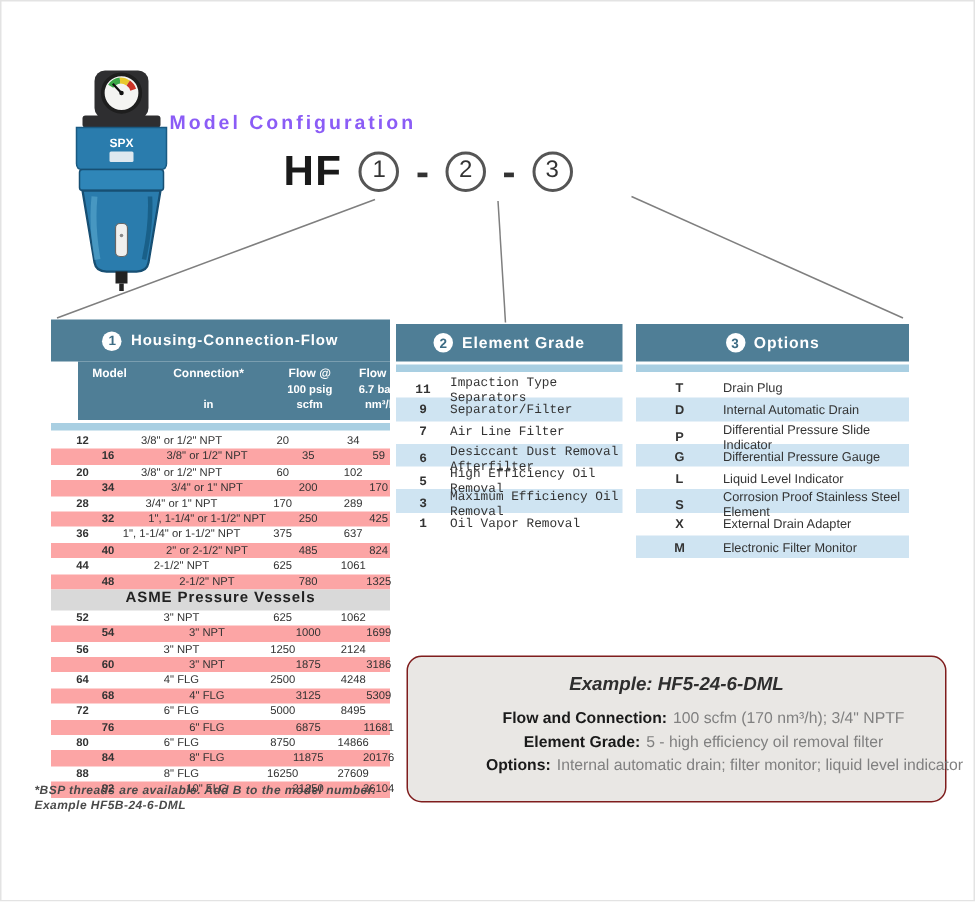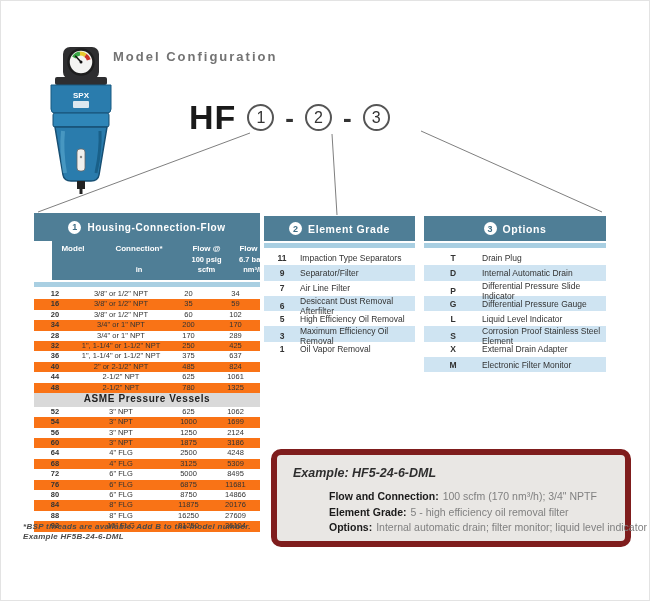--- a/index.html
+++ b/index.html
@@ -1,59 +1,59 @@
 <!DOCTYPE html>
 <html><head>
 <meta charset="utf-8">
 <style>
   html,body{margin:0;padding:0;background:#fff;font-family:"Liberation Sans",sans-serif;}
   .page{position:relative;width:650px;height:601px;background:#fff;border:1px solid #e3e3e3;box-sizing:border-box;overflow:hidden;}
   .connectors{position:absolute;left:0;top:0;width:650px;height:601px;pointer-events:none;}
 
   .filter-img{position:absolute;left:36px;top:44px;width:88px;height:150px;}
 
-  .page-title{position:absolute;left:112px;top:48px;font-size:13px;font-weight:bold;letter-spacing:2px;color:#737373;}
+  .page-title{position:absolute;left:112px;top:73px;font-size:13px;font-weight:bold;letter-spacing:2px;color:#8b5cf6;}
 
   .model-code{position:absolute;left:188px;top:97px;display:flex;align-items:center;gap:11px;}
-  .model-code .hf{font-size:34px;font-weight:bold;color:#1a1a1a;letter-spacing:1px;}
+  .model-code .hf{font-size:28px;font-weight:bold;color:#1a1a1a;letter-spacing:1px;}
   .model-code .circle{width:27px;height:27px;border:2px solid #555;border-radius:50%;display:inline-flex;align-items:center;justify-content:center;font-size:16px;color:#333;background:#fff;box-sizing:border-box;}
   .model-code .dash{font-size:26px;font-weight:bold;color:#333;line-height:10px;}
 
   section{position:absolute;box-sizing:border-box;}
   .t-head{background:#4f7e96;color:#fff;display:flex;align-items:center;justify-content:center;gap:6px;}
   .badge{width:13px;height:13px;border-radius:50%;background:#fff;color:#3d6c84;font-weight:bold;font-size:9px;display:inline-flex;align-items:center;justify-content:center;flex:0 0 auto;}
   .t-title{font-weight:bold;letter-spacing:.6px;}
   .strip{height:5px;background:#a9cfe2;margin:2px 0;}
 
   
   .t1{left:33px;top:212px;width:226px;}
   .t1 .t-head{height:28px;font-size:10px;}
   .t1-cols{background:#4f7e96;color:#fff;display:grid;grid-template-columns:42px 90px 45px 49px;padding:2px 0 5px 0;margin-left:18px;}
   .t1-cols .c{display:flex;flex-direction:column;align-items:center;}
   .t1-cols .n{font-size:8px;font-weight:bold;line-height:12px;}
   .t1-cols .u{font-size:7.5px;font-weight:bold;line-height:10px;min-height:10px;}
   .t1-body .trow{display:grid;grid-template-columns:42px 90px 45px 49px;align-items:center;height:10.4px;font-size:7.5px;color:#333;}
-  .t1-body .trow.alt{background:#f97316;}
+  .t1-body .trow.alt{background:#fca5a5;padding-left:17px;}
   .t1-body .cell{text-align:center;line-height:10.4px;white-space:nowrap;}
   .t1-body .c0{font-weight:bold;}
   .asme{height:14px;background:#d9d9d9;color:#222;font-size:10px;font-weight:bold;text-align:center;line-height:11px;letter-spacing:.6px;}
 
   
   .t2{left:263px;top:215px;width:151px;}
   .t3{left:423px;top:215px;width:182px;}
   .t2 .t-head,.t3 .t-head{height:25px;font-size:10.5px;}
   .t2 .trow,.t3 .trow{display:grid;align-items:center;height:15.3px;font-size:8.5px;color:#333;}
-  .t2 .trow{grid-template-columns:36px 1fr;}
+  .t2 .trow{grid-template-columns:36px 1fr;font-family:Liberation Mono, monospace;}
   .t3 .trow{grid-template-columns:58px 1fr;}
   .t2 .trow.alt,.t3 .trow.alt{background:#cfe4f2;}
   .t2 .c0,.t3 .c0{font-weight:bold;text-align:center;}
   .t2 .c1,.t3 .c1{text-align:left;}
 
   
-  .example{position:absolute;left:270px;top:448px;width:360px;height:98px;background:#e9e7e4;border:6px solid #7f1d1d;border-radius:10px;box-sizing:border-box;padding:11px 16px;}
+  .example{position:absolute;left:270px;top:436px;width:360px;height:98px;background:#e9e7e4;border:1px solid #7f1d1d;border-radius:10px;box-sizing:border-box;padding:11px 16px;text-align:center;}
   .ex-title{font-size:12.5px;font-weight:bold;font-style:italic;color:#2e2e2e;margin-bottom:9px;}
   .ex-line{font-size:10.5px;line-height:15.5px;white-space:nowrap;padding-left:36px;}
   .ex-line .lbl{font-weight:bold;color:#1a1a1a;margin-right:4px;}
   .ex-line .val{color:#808080;}
 
   .footnote{position:absolute;left:22px;top:521px;font-size:8px;font-weight:bold;font-style:italic;color:#4a4a4a;line-height:9.5px;letter-spacing:.3px;}
 </style>
 </head>
 <body>
 

